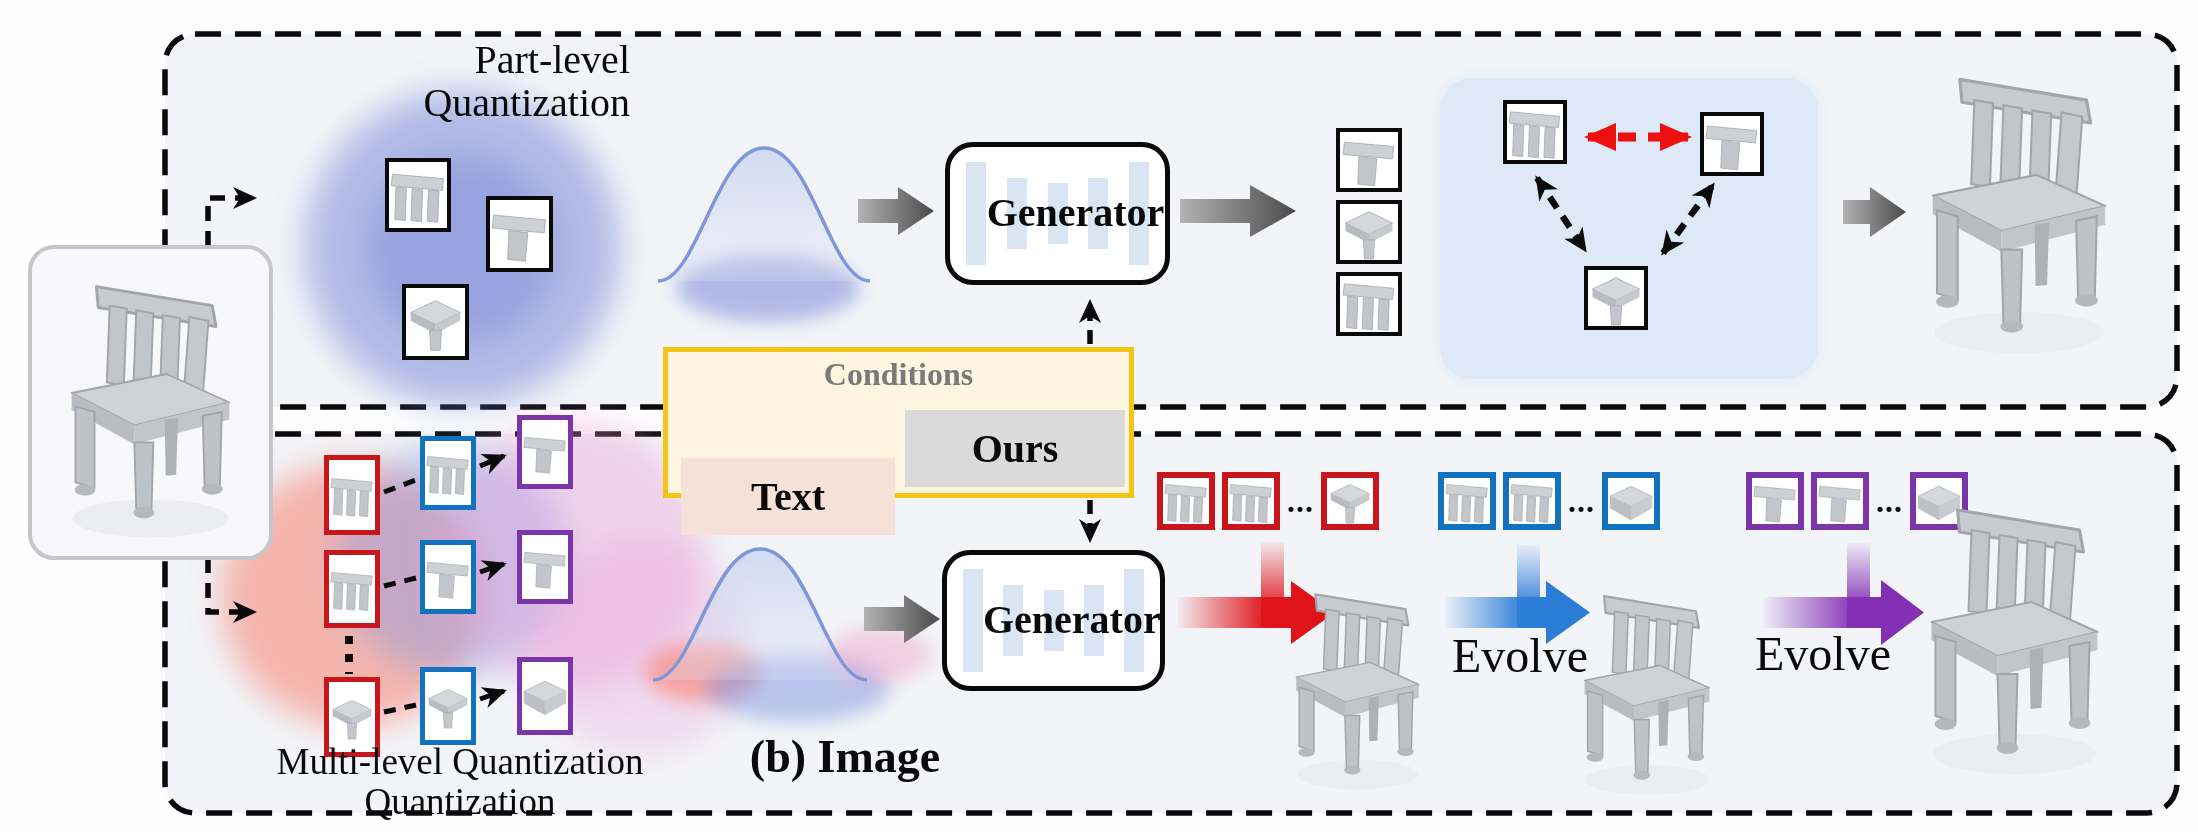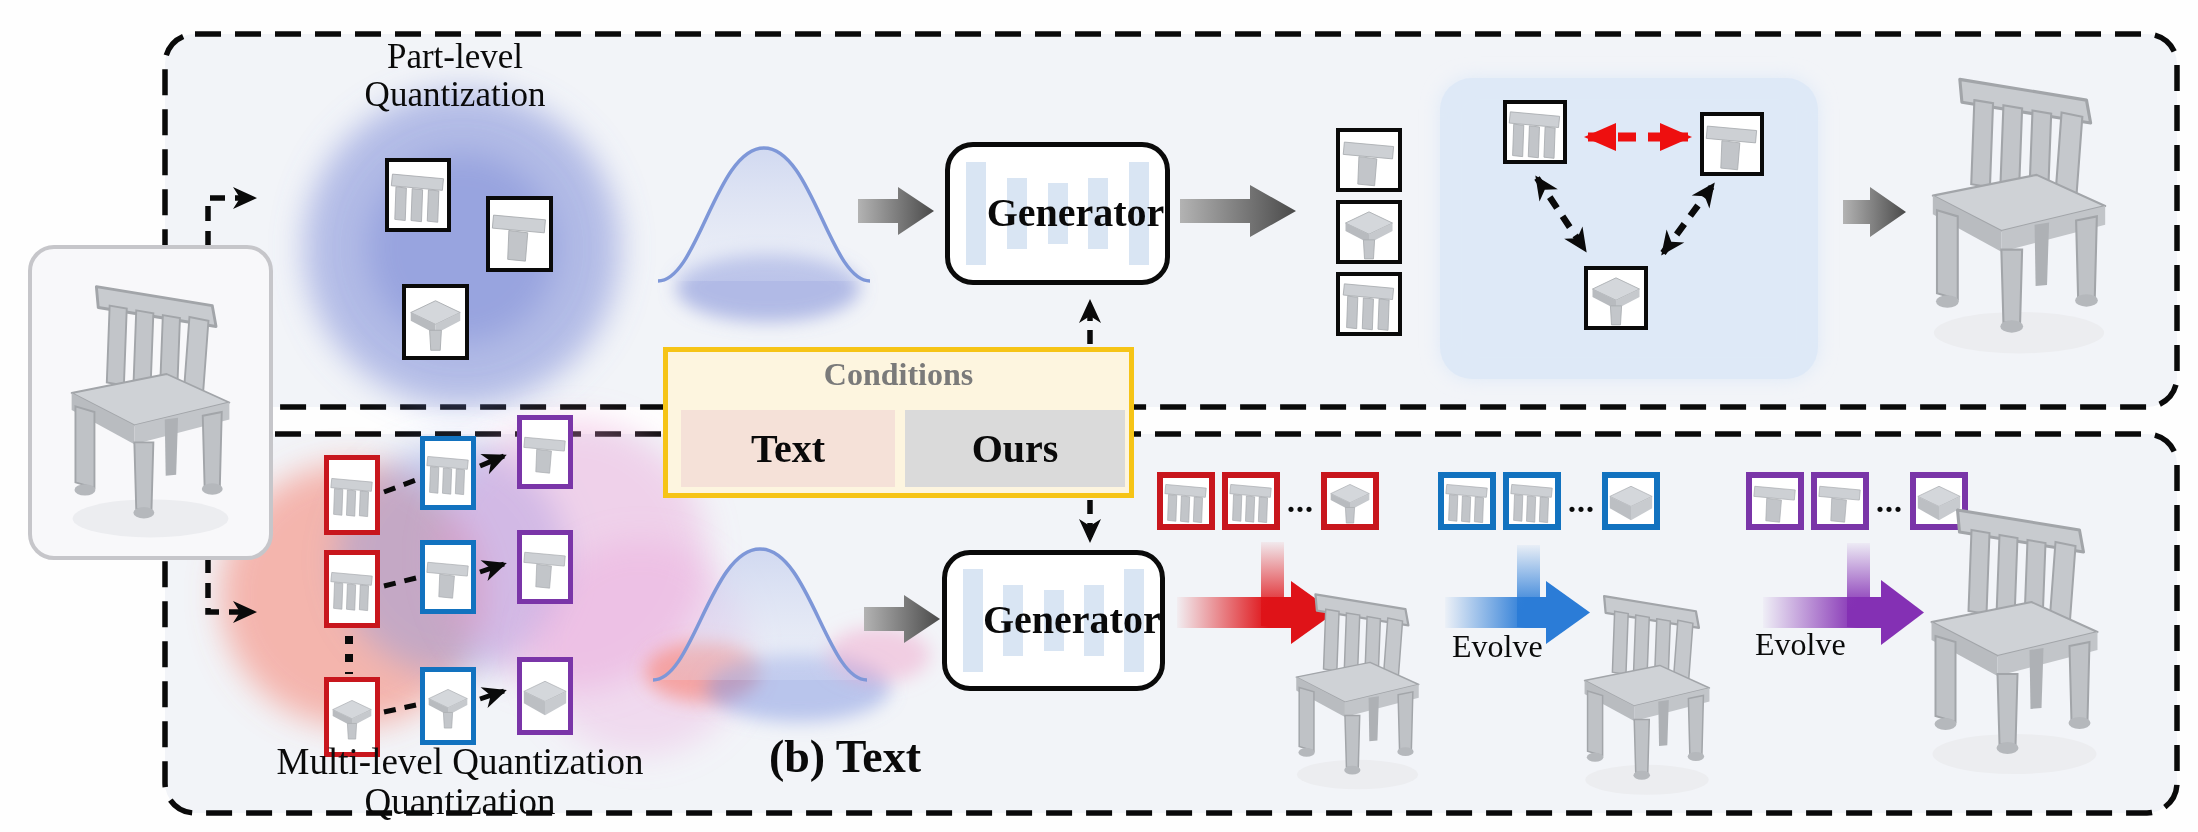--- a/index.html
+++ b/index.html
@@ -34,21 +34,21 @@
   .inputbox{position:absolute;left:28px;top:245px;width:245px;height:315px;z-index:6;
             background:#F8F8FA;border:4px solid #C6C6CA;border-radius:26px;box-sizing:border-box;
             display:flex;align-items:center;justify-content:center;}
   .chair{display:block;}
   .cond{position:absolute;left:663px;top:347px;width:471px;height:151px;z-index:6;
         background:var(--cond-fill);border:5px solid var(--yellow);box-sizing:border-box;}
   .cond .ct{position:absolute;top:4px;left:0;right:0;text-align:center;
             font-weight:bold;font-size:32px;color:var(--gray-title);}
   .chip{position:absolute;top:58px;height:77px;display:flex;align-items:center;justify-content:center;
         font-weight:bold;font-size:40px;color:#0A0A0A;}
-  .evolve{position:absolute;z-index:6;font-size:32px;}
+  .evolve{position:absolute;z-index:6;font-size:48px;}
 </style>
 </head>
 <body>
 
 <div class="canvas" style="--red: #C8161D; --blue: #1272BF; --purple: #7A35A8; --yellow: #F6C416; --cond-fill: #FDF5DF; --text-chip: #F5E1D8; --image-chip: #DADADA; --gray-title: #7A7A7A;">
 
 <svg id="bg" width="2198" height="832" viewBox="0 0 2198 832">
   <defs>
     <linearGradient id="gGray" x1="0" y1="0" x2="1" y2="0">
       <stop offset="0" stop-color="#B3B3B3"></stop>
@@ -237,29 +237,29 @@
     <rect x="1445" y="597" width="101" height="31" fill="url(#gBlueH)"></rect>
     <polygon points="1546,581 1590,612.5 1546,644" fill="#2B7CD7"></polygon>
   </g>
   <g>
     <rect x="1847" y="543" width="23" height="84" fill="url(#gPurV)"></rect>
     <rect x="1763" y="597" width="118" height="31" fill="url(#gPurH)"></rect>
     <polygon points="1881,580 1924,612.5 1881,645" fill="#8430B4"></polygon>
   </g>
 </svg>
 
-<div class="label" style="left:280px;top:38px;width:350px;font-size:35px;">
+<div class="label" style="left:280px;top:38px;width:350px;font-size:40px;text-align:right;">
   <div>Part-level</div>
   <div>Quantization</div>
 </div>
 <div class="label" style="left:210px;top:742px;width:500px;font-size:37px;">
   <div>Multi-level Quantization</div>
   <div>Quantization</div>
 </div>
-<div class="label title" style="left:645px;top:732px;width:400px;font-size:46px;">(b) Text</div>
+<div class="label title" style="left:645px;top:732px;width:400px;font-size:46px;">(b) Image</div>
 
 <div class="inputbox">
   <svg class="chair" width="205" height="285" viewBox="0 0 210 300">
         <use href="#chairSym"></use>
       </svg>
 </div>
 
 <div class="thumb" style="left:385px;top:158px;width:66px;height:74px;">
       <svg viewBox="0 0 100 100">
         <use href="#p-slats"></use>
@@ -318,21 +318,21 @@
         <use href="#p-cornerY"></use>
       </svg>
     </div>
 
 <svg class="abs" style="left:1910px;top:46px;z-index:4;" width="218" height="320" viewBox="0 0 210 300">
       <use href="#chairSym"></use>
     </svg>
 
 <div class="cond">
   <div class="ct">Conditions</div>
-  <div class="chip" style="left:13px;width:214px;background:var(--text-chip);">Text</div>
+  <div class="chip" style="left:13px;width:214px;background:var(--text-chip);margin-top:48px;">Text</div>
   <div class="chip" style="left:237px;width:220px;background:var(--image-chip);">Ours</div>
 </div>
 
 <div class="thumb g-red" style="left:324px;top:455px;width:56px;height:80px;">
       <svg viewBox="0 0 100 100">
         <use href="#p-slats"></use>
       </svg>
     </div>
 <div class="thumb g-blue" style="left:420px;top:436px;width:56px;height:74px;">
       <svg viewBox="0 0 100 100">

